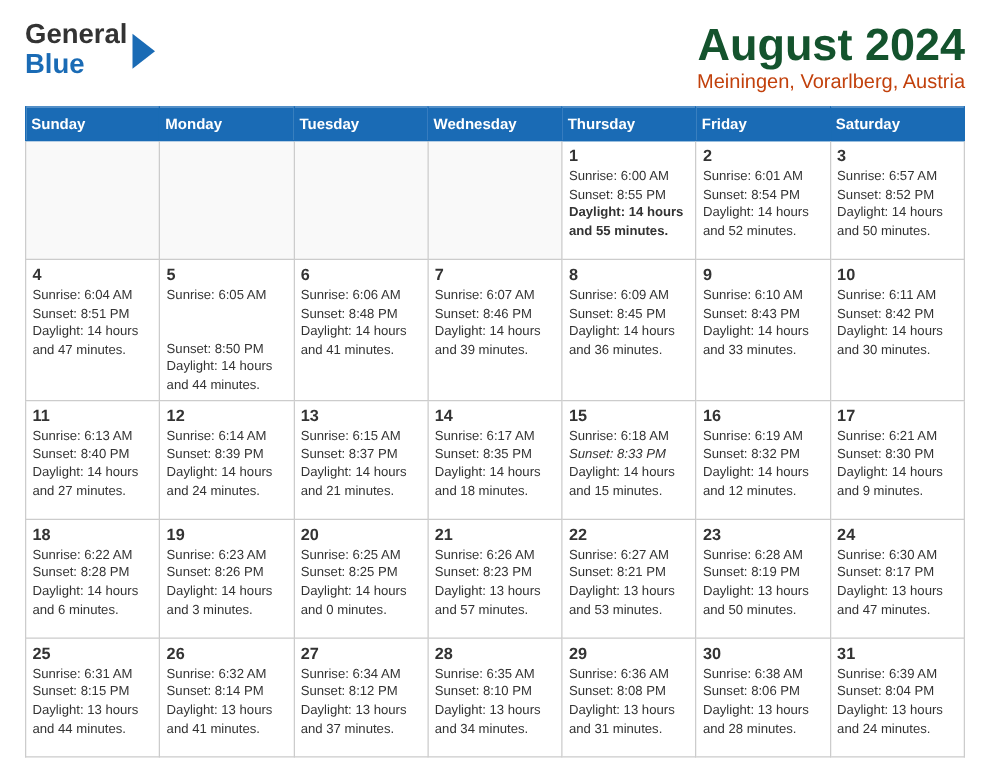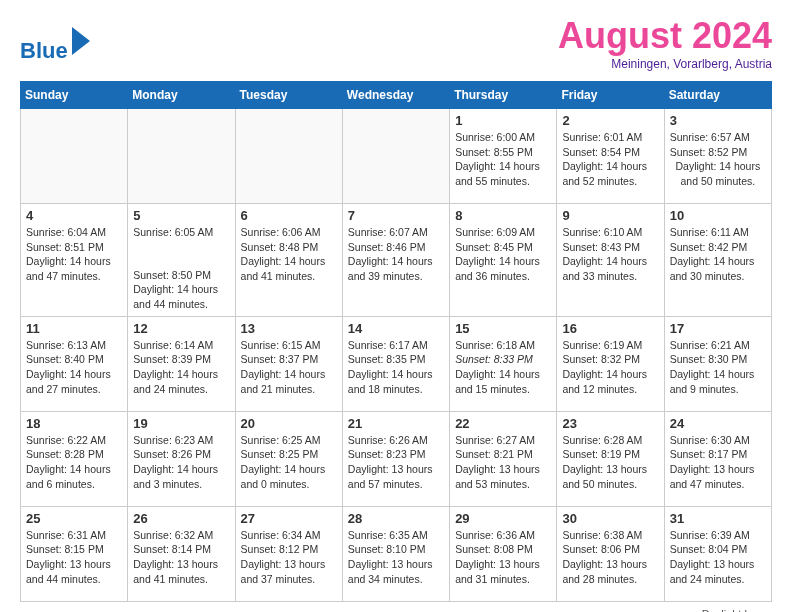--- a/index.html
+++ b/index.html
@@ -4,40 +4,40 @@
   <style>
     * { box-sizing: border-box; margin: 0; padding: 0; }
     body { font-family: Arial, sans-serif; background: #fff; width: 792px; min-height: 612px; }
     .container { padding: 15px 20px; }
     .header { display: flex; align-items: flex-start; justify-content: space-between; margin-bottom: 10px; }
     .logo { display: flex; align-items: center; }
     .logo-text { font-size: 22px; font-weight: bold; line-height: 1.1; }
     .logo-text .general { color: #333; }
     .logo-text .blue { color: #1a6bb5; }
     .title-block { text-align: right; }
-    .month-title { font-size: 36px; font-weight: bold; color: #ec4899; }
-    .location { font-size: 12px; color: #4c1d95; }
+    .month-title { font-size: 36px; font-weight: bold; color: #14532d; }
+    .location { font-size: 16px; color: #c2410c; }
     table { width: 100%; border-collapse: collapse; font-size: 11px; }
     th { background: #1a6bb5; color: #fff; padding: 6px 4px; text-align: left; font-size: 12px; font-weight: bold; border: 1px solid #1a6bb5; }
     td { border: 1px solid #ccc; vertical-align: top; padding: 4px 5px; width: 14.28%; min-height: 80px; }
     td.empty { background: #f9f9f9; }
     .day-num { font-size: 13px; font-weight: bold; color: #333; display: block; margin-bottom: 2px; }
     .day-info { color: #333; font-size: 10.5px; line-height: 1.4; }
     tr td { height: 95px; }
   </style>
 </head>
 <body>
 
 <div class="container">
   <div class="header">
     <div class="logo">
       <div>
         <div style="display:flex;align-items:center;">
           <span class="logo-text">
-            <br>
+            <span class="general">General</span><br>
             <span class="blue">Blue</span>
           </span>
           <svg width="22" height="32" viewBox="0 0 22 32" style="margin-left:2px;margin-bottom:-4px;">
             <polygon points="2,2 20,16 2,30" fill="#1a6bb5"></polygon>
           </svg>
         </div>
       </div>
     </div>
     <div class="title-block">
       <div class="month-title">August 2024</div>
@@ -61,37 +61,37 @@
     <tr>
           <td class="empty"></td>
           <td class="empty"></td>
           <td class="empty"></td>
           <td class="empty"></td>
           <td>
             <span class="day-num">1</span>
             <div class="day-info">
               <span style="display: block;">Sunrise: 6:00 AM</span>
               <span style="display: block;">Sunset: 8:55 PM</span>
-              <span style="display: block;">Daylight: 14 hours and 55 minutes.</span>
+              <span style="display: block; font-weight: bold;">Daylight: 14 hours and 55 minutes.</span>
             </div>
           </td>
           <td>
             <span class="day-num">2</span>
             <div class="day-info">
               <span style="display: block;">Sunrise: 6:01 AM</span>
               <span style="display: block;">Sunset: 8:54 PM</span>
               <span style="display: block;">Daylight: 14 hours and 52 minutes.</span>
             </div>
           </td>
           <td>
             <span class="day-num">3</span>
             <div class="day-info">
               <span style="display: block;">Sunrise: 6:57 AM</span>
               <span style="display: block;">Sunset: 8:52 PM</span>
-              <span style="display: block; text-align: center;">Daylight: 14 hours and 50 minutes.</span>
+              <span style="display: block;">Daylight: 14 hours and 50 minutes.</span>
             </div>
           </td>
         </tr>
         <tr>
           <td>
             <span class="day-num">4</span>
             <div class="day-info">
               <span style="display: block;">Sunrise: 6:04 AM</span>
               <span style="display: block;">Sunset: 8:51 PM</span>
               <span style="display: block;">Daylight: 14 hours and 47 minutes.</span>

